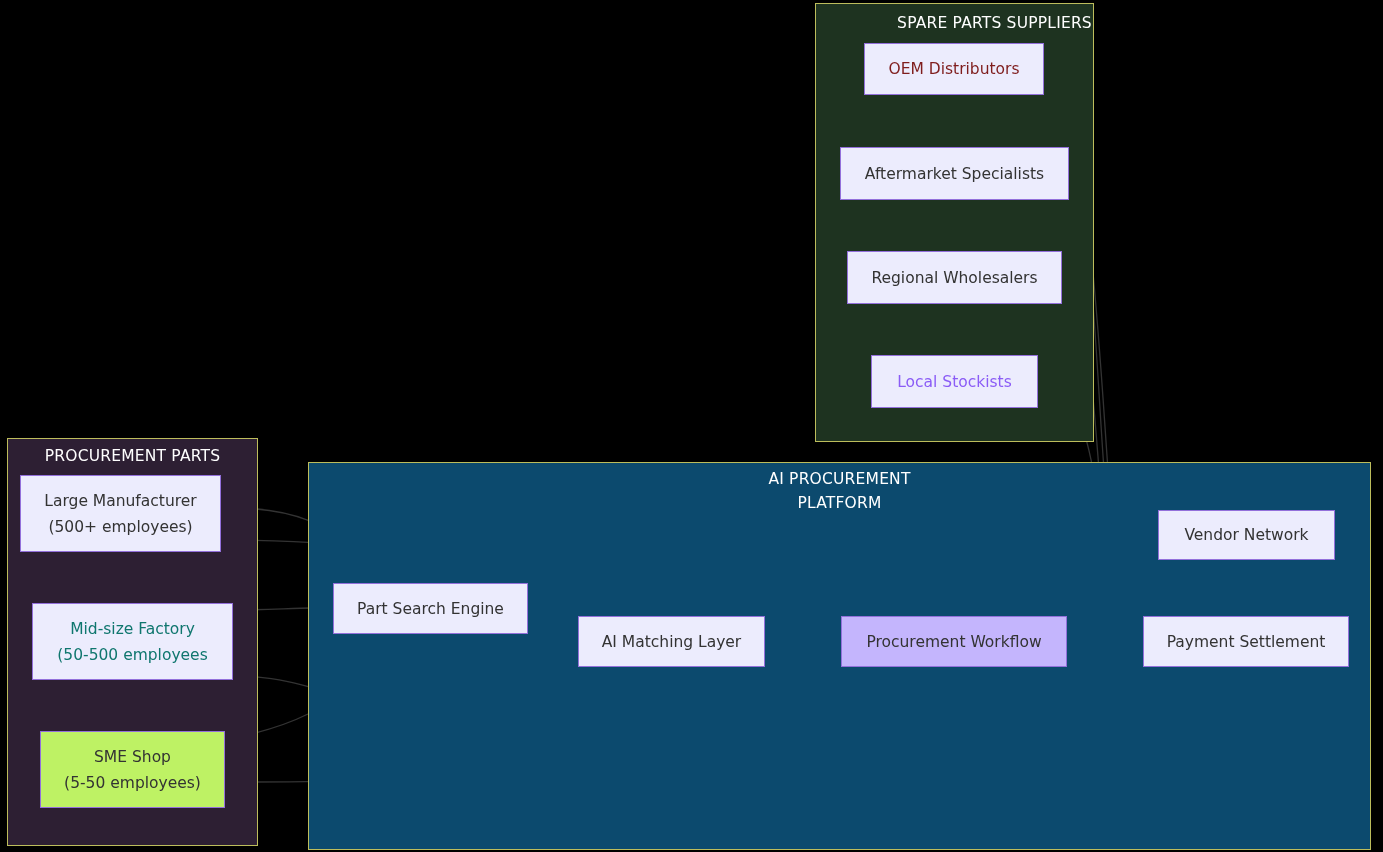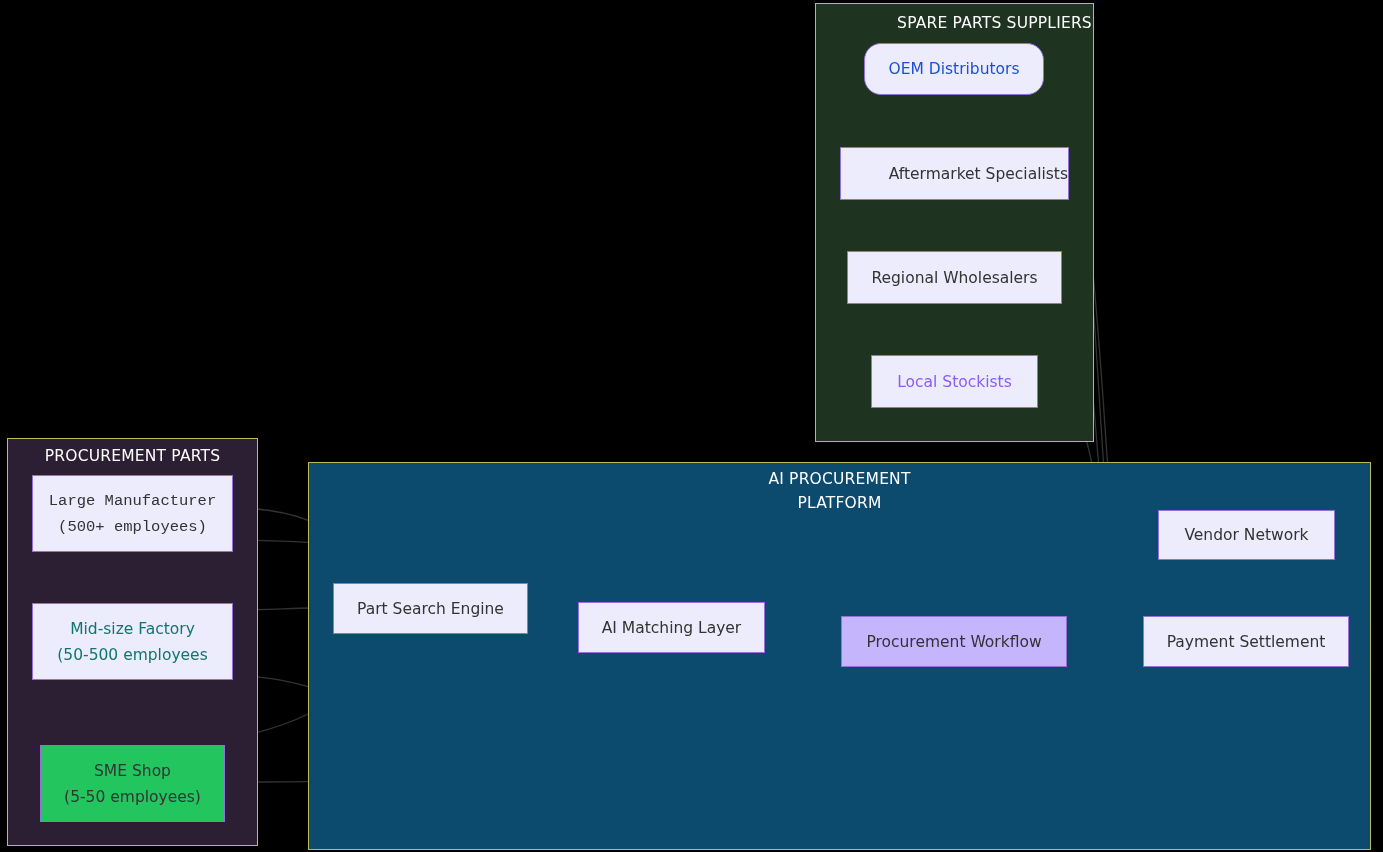--- a/index.html
+++ b/index.html
@@ -92,30 +92,30 @@
       </div>
       <div class="cluster" style="left: 7px; top: 438px; width: 251px; height: 408px; background: rgb(45, 31, 51); border-color: rgb(189, 189, 92);">
         <div class="cluster-title" style="top: 5px; color: rgb(255, 255, 255);">PROCUREMENT PARTS</div>
       </div>
       <div class="cluster" style="left: 308px; top: 462px; width: 1063px; height: 388px; background: #0c4a6e; border-color: rgb(189, 189, 92);">
         <div class="cluster-title" style="top: 4px; color: rgb(255, 255, 255);">AI PROCUREMENT
 PLATFORM</div>
       </div>
     </div>
   <div id="nodes-group">
-      <div class="node" style="left: 864px; top: 43px; width: 180px; height: 52px; background: rgb(236, 236, 253); border-color: rgb(147, 112, 219); color: #1d4ed8; border-radius: 17px;"><span>OEM Distributors</span></div>
-      <div class="node" style="left: 840px; top: 147px; width: 229px; height: 53px; background: rgb(236, 236, 253); border-color: rgb(147, 112, 219); color: rgb(51, 51, 51); justify-content: flex-end;"><span>Aftermarket Specialists</span></div>
+      <div class="node" style="left: 864px; top: 43px; width: 180px; height: 52px; background: rgb(236, 236, 253); border-color: rgb(147, 112, 219); color: #7f1d1d;"><span>OEM Distributors</span></div>
+      <div class="node" style="left: 840px; top: 147px; width: 229px; height: 53px; background: rgb(236, 236, 253); border-color: rgb(147, 112, 219); color: rgb(51, 51, 51);"><span>Aftermarket Specialists</span></div>
       <div class="node" style="left: 847px; top: 251px; width: 215px; height: 53px; background: rgb(236, 236, 253); border-color: rgb(147, 112, 219); color: rgb(51, 51, 51);"><span>Regional Wholesalers</span></div>
       <div class="node" style="left: 871px; top: 355px; width: 167px; height: 53px; background: rgb(236, 236, 253); border-color: rgb(147, 112, 219); color: #8b5cf6;"><span>Local Stockists</span></div>
-      <div class="node" style="left: 32px; top: 475px; width: 201px; height: 77px; background: rgb(236, 236, 253); border-color: rgb(147, 112, 219); color: rgb(51, 51, 51); font-family: Liberation Mono, monospace;"><span>Large Manufacturer
+      <div class="node" style="left: 20px; top: 475px; width: 201px; height: 77px; background: rgb(236, 236, 253); border-color: rgb(147, 112, 219); color: rgb(51, 51, 51);"><span>Large Manufacturer
 (500+ employees)</span></div>
       <div class="node" style="left: 32px; top: 603px; width: 201px; height: 77px; background: rgb(236, 236, 253); border-color: rgb(147, 112, 219); color: #0f766e;"><span>Mid-size Factory
 (50-500 employees</span></div>
-      <div class="node" style="left: 40px; top: 731px; width: 185px; height: 77px; background: #22c55e; border-color: rgb(147, 112, 219); color: rgb(51, 51, 51); margin-top: 14px;"><span>SME Shop
+      <div class="node" style="left: 40px; top: 731px; width: 185px; height: 77px; background: #bef264; border-color: rgb(147, 112, 219); color: rgb(51, 51, 51);"><span>SME Shop
 (5-50 employees)</span></div>
       <div class="node" style="left: 333px; top: 583px; width: 195px; height: 51px; background: rgb(236, 236, 253); border-color: rgb(147, 112, 219); color: rgb(51, 51, 51);"><span>Part Search Engine</span></div>
-      <div class="node" style="left: 578px; top: 602px; width: 187px; height: 51px; background: rgb(236, 236, 253); border-color: rgb(147, 112, 219); color: rgb(51, 51, 51);"><span>AI Matching Layer</span></div>
+      <div class="node" style="left: 578px; top: 616px; width: 187px; height: 51px; background: rgb(236, 236, 253); border-color: rgb(147, 112, 219); color: rgb(51, 51, 51);"><span>AI Matching Layer</span></div>
       <div class="node" style="left: 841px; top: 616px; width: 226px; height: 51px; background: #c4b5fd; border-color: rgb(147, 112, 219); color: rgb(51, 51, 51);"><span>Procurement Workflow</span></div>
       <div class="node" style="left: 1143px; top: 616px; width: 206px; height: 51px; background: rgb(236, 236, 253); border-color: rgb(147, 112, 219); color: rgb(51, 51, 51);"><span>Payment Settlement</span></div>
       <div class="node" style="left: 1158px; top: 510px; width: 177px; height: 50px; background: rgb(236, 236, 253); border-color: rgb(147, 112, 219); color: rgb(51, 51, 51);"><span>Vendor Network</span></div>
     </div>
 
 </div>
 
 </body></html>

